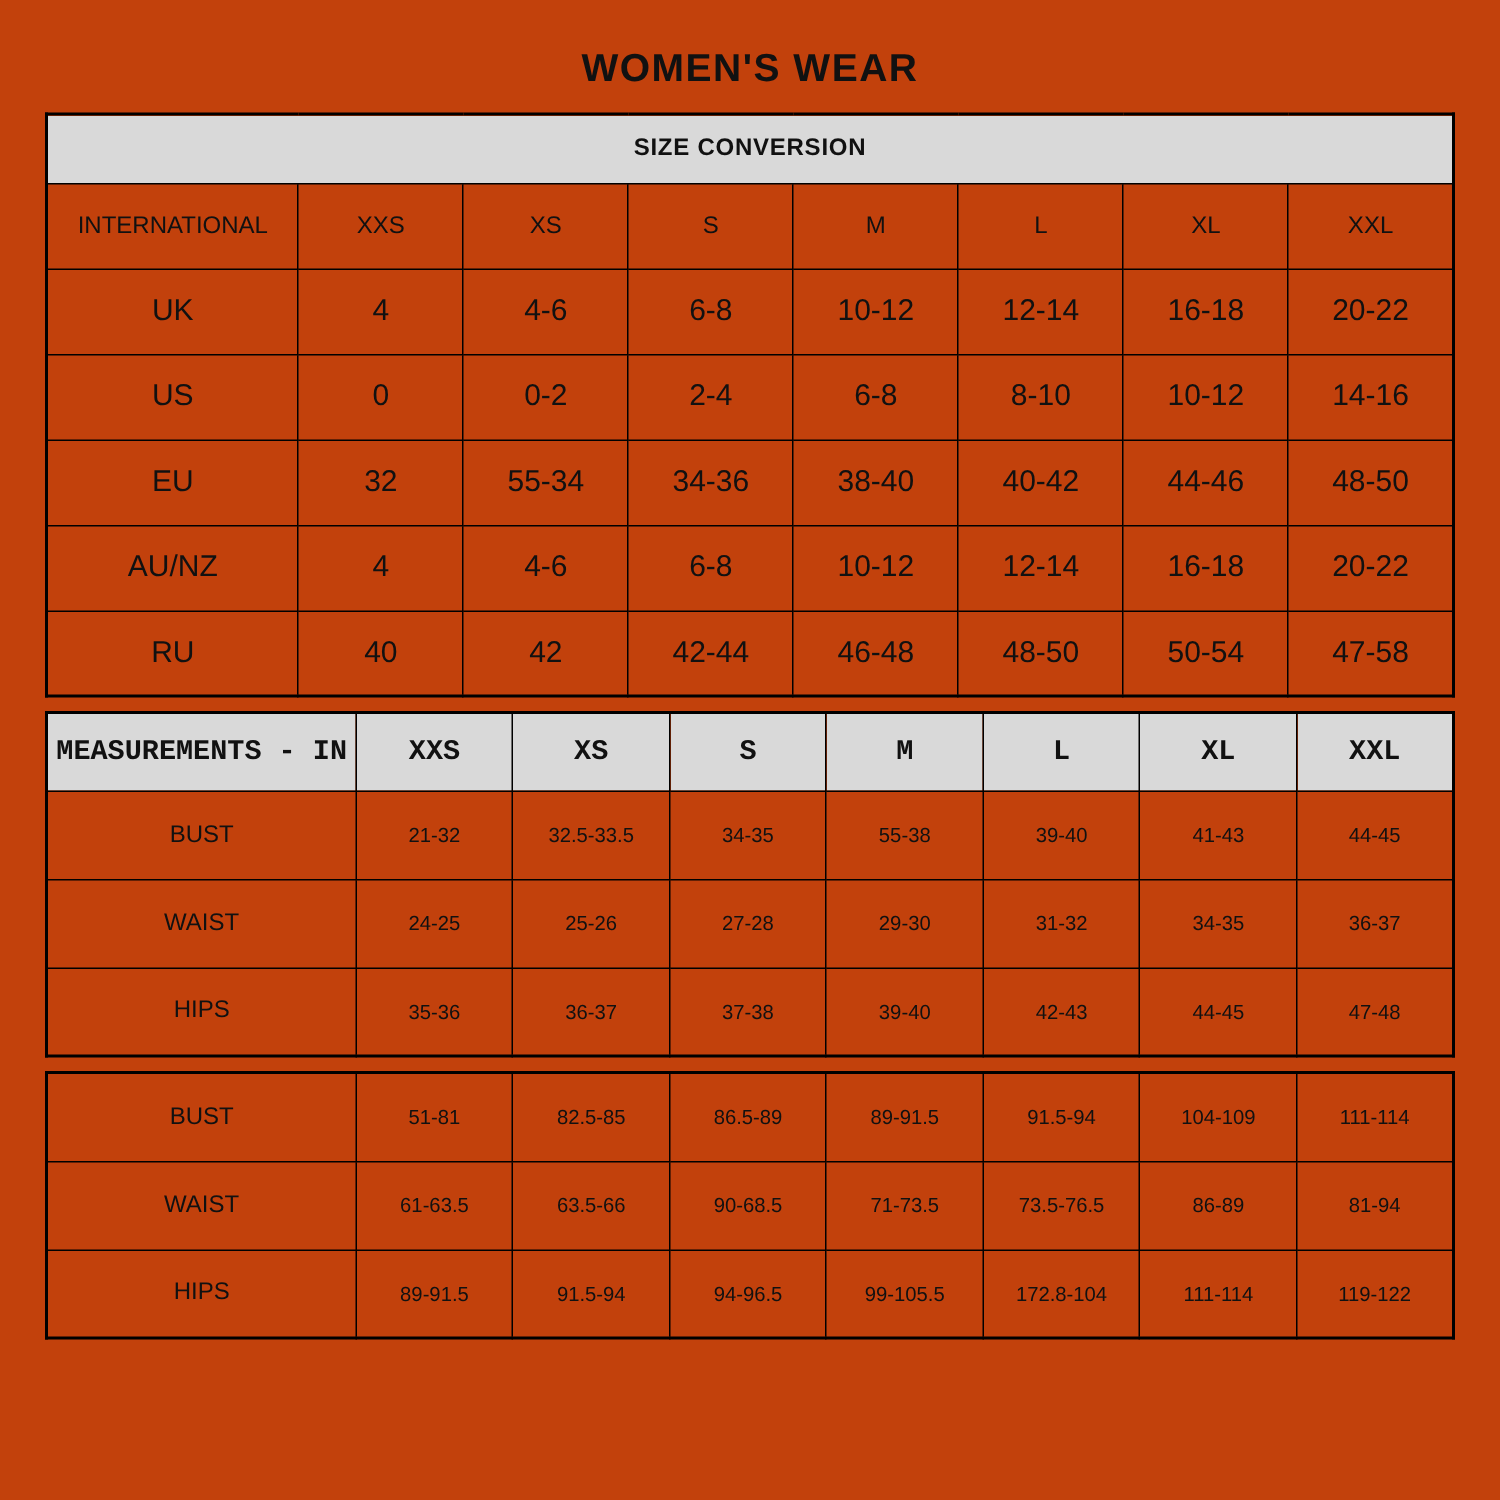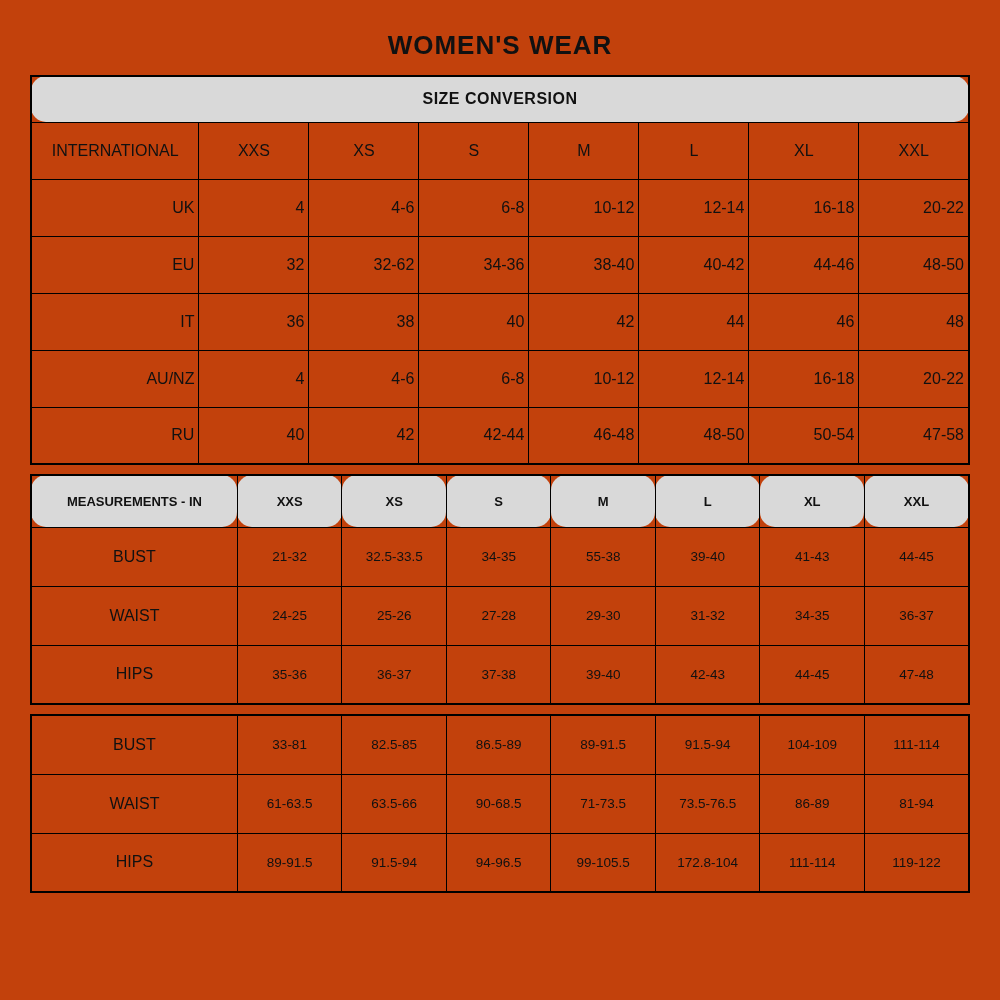--- a/index.html
+++ b/index.html
@@ -31,32 +31,32 @@
   }
   td {
     border: 1px solid #000;
     text-align: center;
     vertical-align: middle;
     padding: 0 4px;
     box-sizing: border-box;
     overflow: hidden;
     white-space: nowrap;
   }
-  .gray { background: #d9d9d9; border-radius: 15px; }
+  .gray { background: #d9d9d9; }
 
   
   .conversion .title-row td { height: 46px; font-size: 16px; font-weight: bold; letter-spacing: 0.5px; }
   .conversion .head-row td  { height: 57px; font-size: 16px; }
-  .conversion .data-row td  { height: 57px; font-size: 16px; text-align: right; }
+  .conversion .data-row td  { height: 57px; font-size: 20px; }
   .conversion col.c-first   { width: 17.9%; }
   .conversion col.c-size    { width: 11.728%; }
 
   
   .meas { margin-top: 9px; }
-  .meas .head-row td { height: 52px; font-size: 13px; font-weight: bold; }
+  .meas .head-row td { height: 52px; font-size: 19px; font-weight: bold; font-family: Liberation Mono, monospace; }
   .meas .data-row td { height: 59px; font-size: 13.5px; }
   .meas .data-row td.row-label { font-size: 16px; }
   .meas col.c-first { width: 22%; }
   .meas col.c-size  { width: 11.142%; }
 </style>
 </head>
 <body>
 
 <div class="page">
 
@@ -91,38 +91,38 @@
         <td class="row-label">UK</td>
         <td>4</td>
         <td>4-6</td>
         <td>6-8</td>
         <td>10-12</td>
         <td>12-14</td>
         <td>16-18</td>
         <td>20-22</td>
       </tr>
       <tr class="data-row">
+        <td class="row-label">US</td>
+        <td>0</td>
+        <td>0-2</td>
+        <td>2-4</td>
+        <td>6-8</td>
+        <td>8-10</td>
+        <td>10-12</td>
+        <td>14-16</td>
+      </tr>
+      <tr class="data-row">
         <td class="row-label">EU</td>
         <td>32</td>
-        <td>32-62</td>
+        <td>55-34</td>
         <td>34-36</td>
         <td>38-40</td>
         <td>40-42</td>
         <td>44-46</td>
         <td>48-50</td>
-      </tr>
-      <tr class="data-row">
-        <td class="row-label">IT</td>
-        <td>36</td>
-        <td>38</td>
-        <td>40</td>
-        <td>42</td>
-        <td>44</td>
-        <td>46</td>
-        <td>48</td>
       </tr>
       <tr class="data-row">
         <td class="row-label">AU/NZ</td>
         <td>4</td>
         <td>4-6</td>
         <td>6-8</td>
         <td>10-12</td>
         <td>12-14</td>
         <td>16-18</td>
         <td>20-22</td>
@@ -202,21 +202,21 @@
         <col class="c-size">
         <col class="c-size">
         <col class="c-size">
         <col class="c-size">
         <col class="c-size">
         <col class="c-size">
     </colgroup>
     <tbody>
       <tr class="data-row">
         <td class="row-label">BUST</td>
-        <td>33-81</td>
+        <td>51-81</td>
         <td>82.5-85</td>
         <td>86.5-89</td>
         <td>89-91.5</td>
         <td>91.5-94</td>
         <td>104-109</td>
         <td>111-114</td>
       </tr>
       <tr class="data-row">
         <td class="row-label">WAIST</td>
         <td>61-63.5</td>

